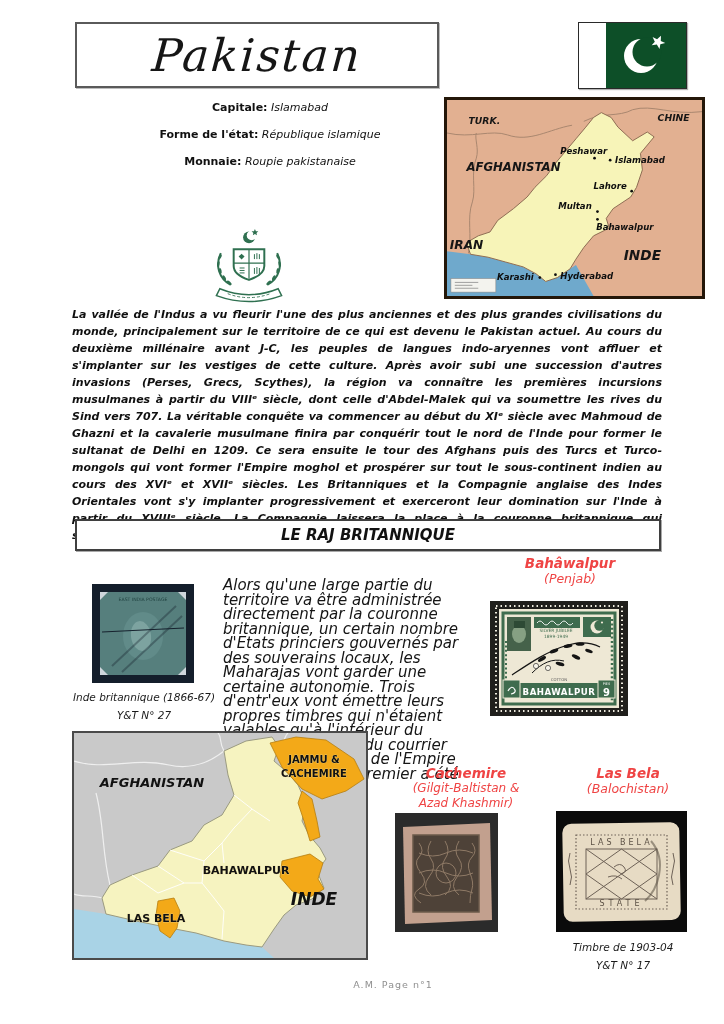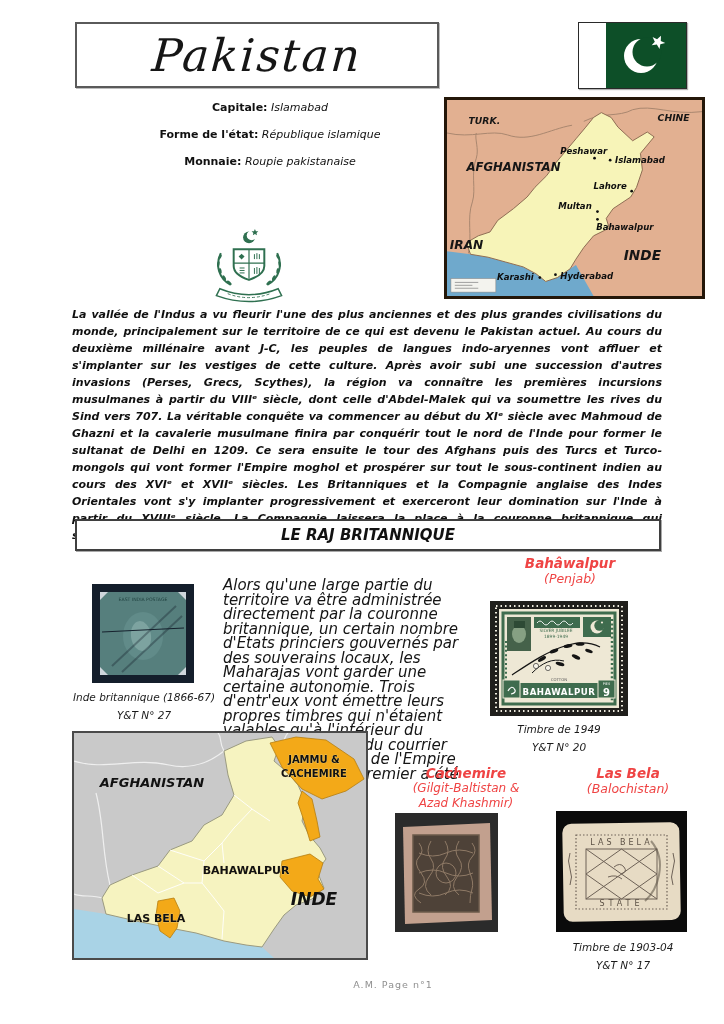--- a/index.html
+++ b/index.html
@@ -247,24 +247,20 @@
       <text x="69" y="79.5" text-anchor="middle" font-size="3.8" font-family="DejaVu Sans" fill="#555555">COTTON</text>
       <rect x="13" y="82" width="112" height="15" fill="#3f6c4e"></rect>
       <rect x="13" y="79" width="17" height="18" fill="#3f6c4e" stroke="#eee8d5" stroke-width="1"></rect>
       <path d="M18,90 q4,-7 7,-1 q1,3 -4,4" stroke="#ffffff" stroke-width="1.2" fill="none"></path>
       <rect x="108" y="79" width="17" height="18" fill="#3f6c4e" stroke="#eee8d5" stroke-width="1"></rect>
       <text x="116.5" y="84" text-anchor="middle" font-size="3.4" font-family="DejaVu Sans" fill="#ffffff">PIES</text>
       <text x="116.5" y="94.5" text-anchor="middle" font-size="10" font-weight="bold" font-family="DejaVu Sans" fill="#ffffff">9</text>
       <text x="69" y="93.5" text-anchor="middle" font-size="8.6" font-weight="bold" letter-spacing="0.5" font-family="DejaVu Sans" fill="#ffffff">BAHAWALPUR</text>
     </svg>
   </div>
-  <div class="stamp-caption cap-bahawalpur">
-    <span>Timbre de 1949</span><br>
-    <span>Y&amp;T N° 20</span>
-  </div>
 
   <div class="map-bottom">
     <svg viewBox="0 0 292 225" preserveAspectRatio="none">
       <rect width="292" height="225" fill="#c9c9c9"></rect>
       <path d="M0,28 C30,38 60,24 95,32 C120,38 140,26 150,18" stroke="#efefef" stroke-width="1.2" fill="none"></path>
       <path d="M36,152 C28,120 30,90 22,60" stroke="#efefef" stroke-width="1.2" fill="none"></path>
       <path d="M150,18 C145,10 148,4 144,0 M205,14 C212,8 210,3 214,0 M28,165 C18,162 8,164 0,161" stroke="#efefef" stroke-width="1.2" fill="none"></path>
       <polygon points="0,176 32,181 62,188 96,195 122,200 150,208 172,212 188,214 200,225 0,225" fill="#a9d3e6"></polygon>
       <polygon points="150,18 172,8 198,4 205,14 200,28 214,40 224,52 232,70 228,88 235,102 246,115 252,126 243,138 250,155 238,166 222,172 210,182 200,196 188,214 172,212 150,208 122,200 96,195 62,188 32,181 28,165 36,152 58,142 84,133 96,117 118,108 130,92 148,82 160,62 154,42" fill="#f6f3c0" stroke="#9a9a80" stroke-width="1"></polygon>
       <g stroke="#ffffff" stroke-width="0.9" fill="none">

